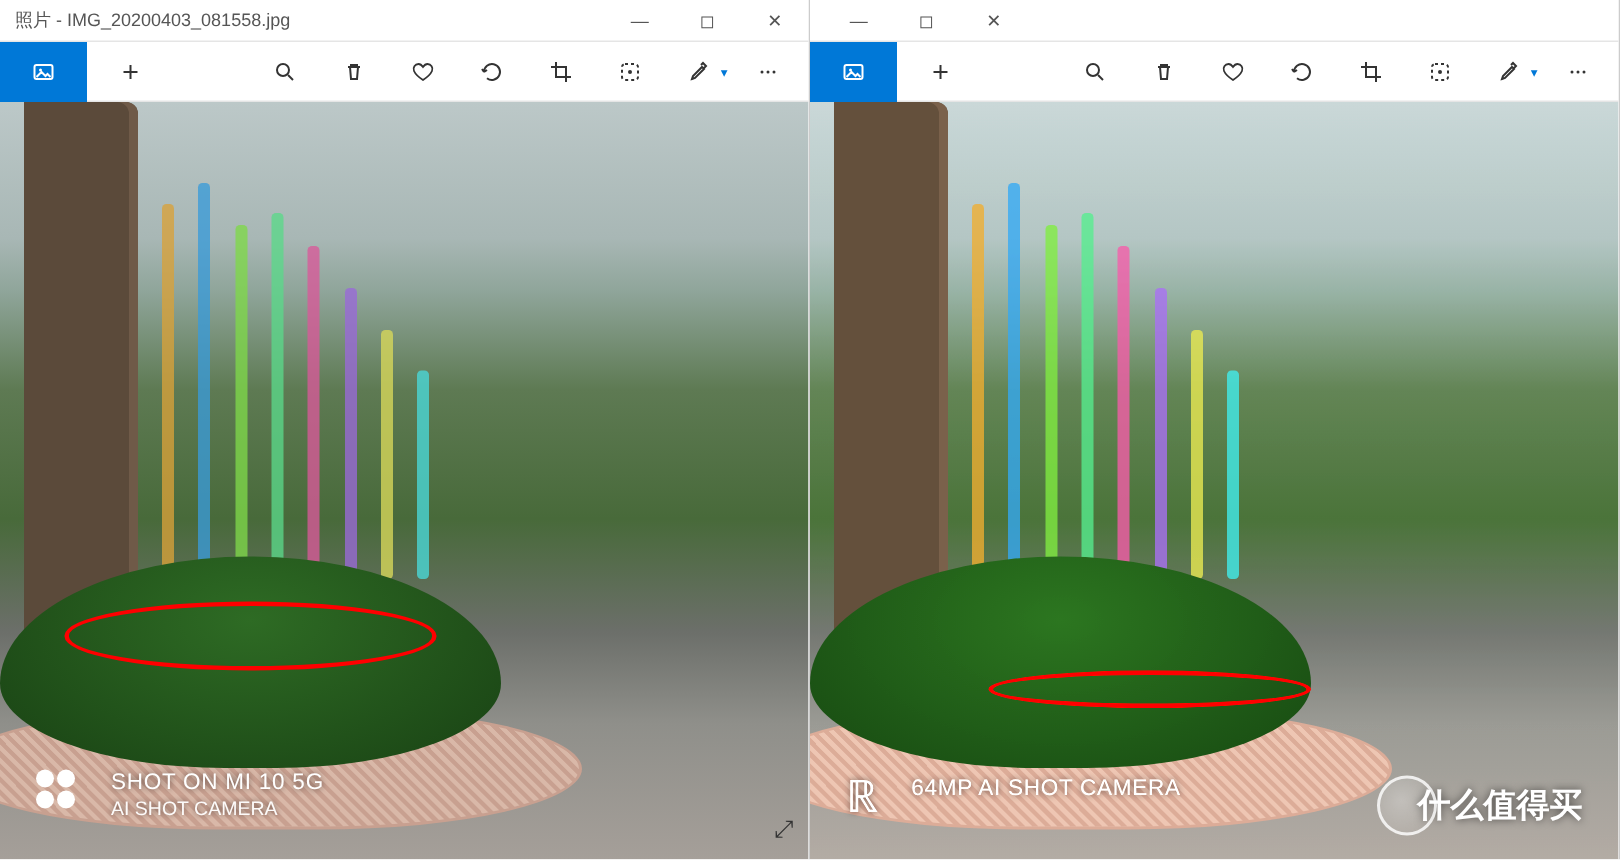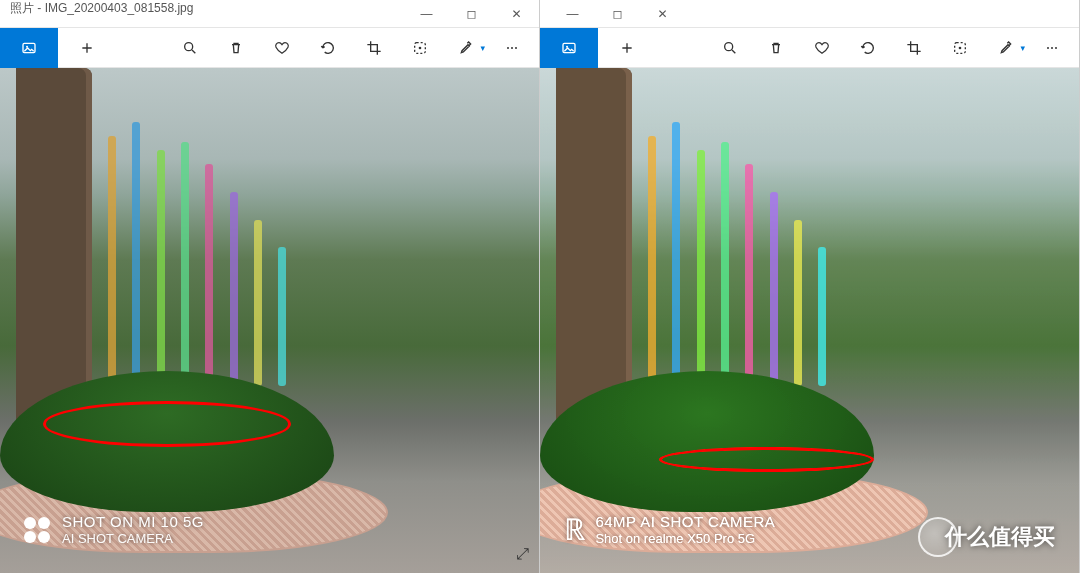--- a/index.html
+++ b/index.html
@@ -5,21 +5,21 @@
   * { box-sizing: border-box; margin: 0; padding: 0; }
   body {
     width: 1080px; height: 573px;
     font-family: "Segoe UI", "Microsoft YaHei", sans-serif;
     font-size: 12px; color: #333; background: #fff;
     display: flex; overflow: hidden; position: relative;
   }
   .window { flex: 1 1 50%; display: flex; flex-direction: column; border-right: 1px solid #ccc; position: relative; }
   .window:last-child { border-right: none; }
   .titlebar {
-    height: 28px; display: flex; align-items: flex-start; justify-content: space-between;
+    height: 28px; display: flex; align-items: center; justify-content: space-between;
     padding: 0 0 0 10px; background: #fff; border-bottom: 1px solid #e5e5e5;
   }
   .titlebar .title { font-size: 12px; color: #555; }
   .win-controls { display: flex; }
   .win-btn { width: 45px; height: 28px; display: flex; align-items: center; justify-content: center; color: #555; cursor: pointer; }
   .toolbar {
     height: 40px; display: flex; align-items: center; justify-content: space-between;
     border-bottom: 1px solid #e5e5e5; background: #fff; padding-right: 4px;
   }
   .toolbar-left, .toolbar-right { display: flex; align-items: center; height: 100%; }
@@ -57,21 +57,21 @@
   .curb {
     position: absolute; left: -6%; bottom: 4%; width: 78%; height: 16%;
     background: #d9b8a8; border: 2px solid #c8a090; border-radius: 50% / 60%;
     background-image: repeating-linear-gradient(45deg,#c8a090 0 3px, #d9b8a8 3px 6px);
   }
   .anno-ellipse {
     position: absolute; border: 3px solid #f00; border-radius: 50%;
   }
   .wm {
     position: absolute; left: 24px; bottom: 26px; color: #fff;
-    text-shadow: 0 0 4px rgba(0,0,0,.6); display: flex; align-items: center; gap: 10px;
+    text-shadow: 0 0 4px rgba(0,0,0,.6); display: flex; align-items: flex-start; gap: 22px;
   }
   .wm-icon { font-size: 26px; line-height: 1; display:flex; flex-direction:column; gap:2px;}
   .wm-icon.circles { width:28px; }
   .wm-icon.circles span{ display:flex; gap:2px;}
   .wm-icon.circles i{ width:12px;height:12px;border-radius:50%;background:#fff;display:block;}
   .wm-icon.rlogo { font-family: sans-serif; font-size:30px; font-weight:300; }
   .wm-text { display: flex; flex-direction: column; line-height: 1.2; }
   .wm-l1 { font-size: 15px; letter-spacing: 0.5px; }
   .wm-l2 { font-size: 13px; opacity: 0.95; }
   .fs-icon { position: absolute; right: 10px; bottom: 10px; color: #333; font-size: 16px; cursor: pointer; }
@@ -287,20 +287,19 @@
           <div class="pole p7"></div>
           <div class="pole p8"></div>
       </div>
       <div class="curb"></div>
       <div class="bush"></div>
       <div class="anno-ellipse" style="left:22%;bottom:20%;width:40%;height:5%"></div>
       <div class="wm">
         <div class="wm-icon rlogo">ℝ</div>
         <div class="wm-text">
           <span class="wm-l1">64MP AI SHOT CAMERA</span>
-          <span class="wm-l2">Shot on realme X50 Pro 5G</span>
         </div>
       </div>
     </div>
   </div>
 </div>
 
 <div class="badge">什么值得买</div>
 
 </body></html>

